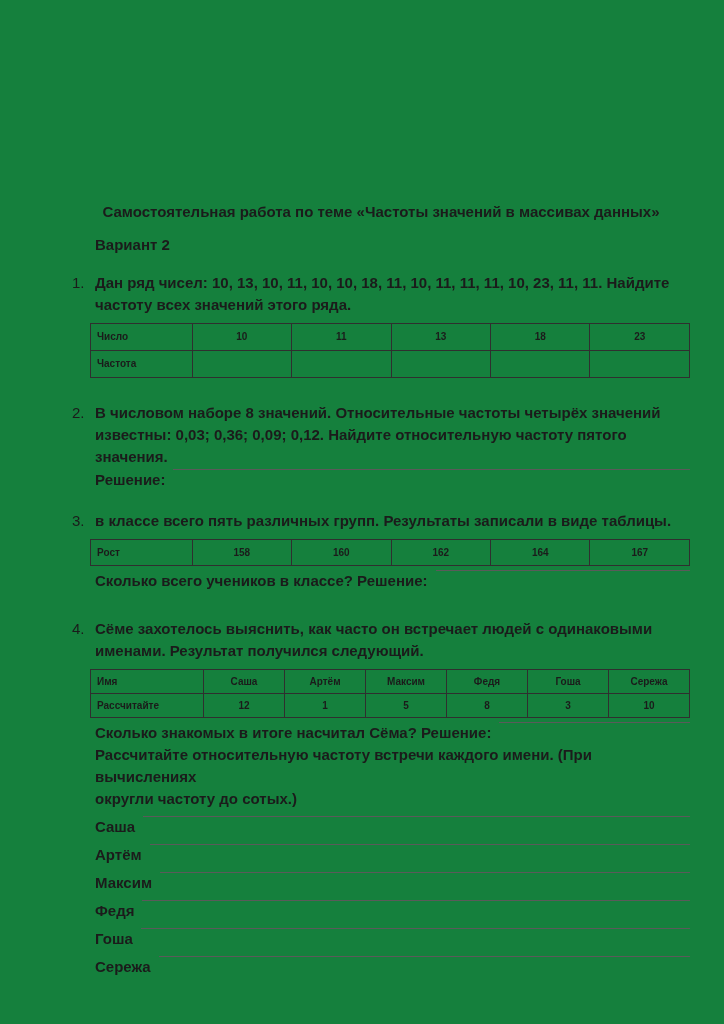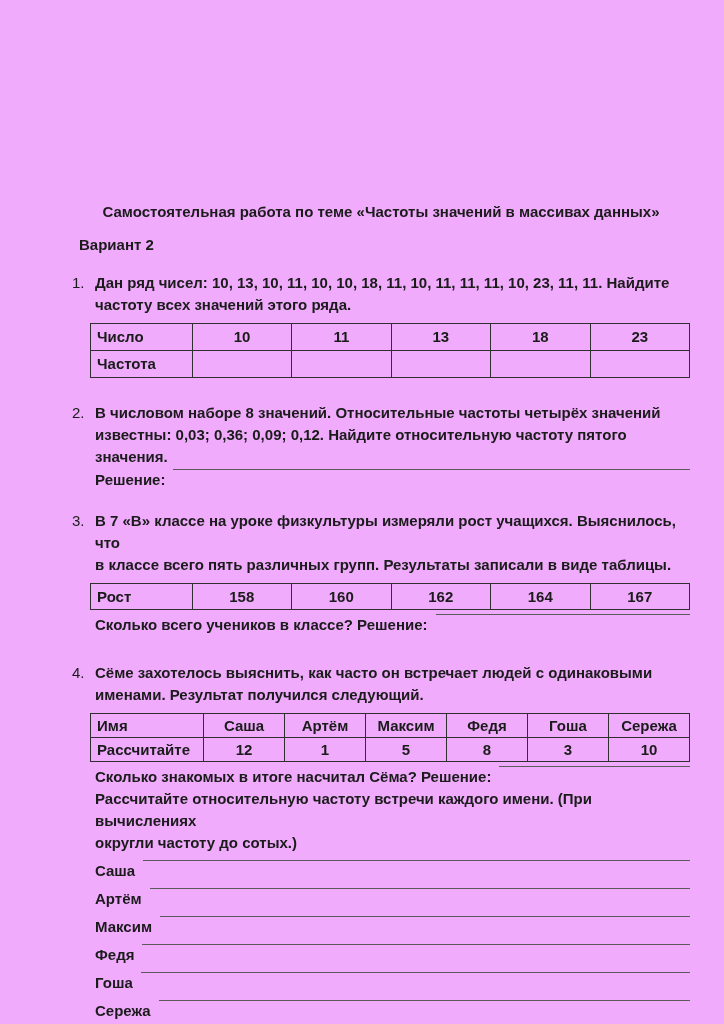--- a/index.html
+++ b/index.html
@@ -4,40 +4,40 @@
 <style>
   * { margin:0; padding:0; box-sizing:border-box; }
   html,body { background:#ffffff; }
   body {
     width:724px; height:1024px;
     font-family:"Liberation Sans", sans-serif;
     color:#1b1b1b;
   }
   .page {
     position:relative; width:724px; height:1024px;
-    background:#f0abfc; overflow:hidden;
+    background:#15803d; overflow:hidden;
   }
   .doc {
     position:absolute; left:72px; top:201px; width:618px;
     font-size:15px; line-height:22px;
   }
   .title { font-weight:bold; text-align:center; }
-  .variant { font-weight:bold; margin-left:7px; margin-top:11px; }
+  .variant { font-weight:bold; margin-left:23px; margin-top:11px; }
 
   .q { display:flex; margin-top:16px; }
   .qnum { width:23px; flex-shrink:0; }
   .qbody { flex:1; min-width:0;font-weight:bold; }
 
   table {
     border-collapse:collapse; table-layout:fixed;
     margin-top:7px; margin-left:-5px;
   }
   td {
     border:1.5px solid #2f2f2f;
-    font-size:15px; line-height:22px;
+    font-size:10px; line-height:22px;
     vertical-align:middle;
     overflow:hidden;
   }
   td.h { text-align:left; padding-left:6px; }
   td.c { text-align:center; }
   .tbl1 td { height:27px; }
   .tbl3 tr.r1 td { height:26px; }
   .tbl3 tr.r2 td { height:45px; vertical-align:top; }
   .tbl4 td { height:24px; }
 
@@ -107,21 +107,20 @@
         <div class="fill sol">
           <span class="lbl">Решение:</span>
           <span class="blank"></span>
         </div>
       </div>
     </div>
 
     <div class="q gap-q3">
       <div class="qnum">3.</div>
       <div class="qbody">
-        <div>В 7 «В» классе на уроке физкультуры измеряли рост учащихся. Выяснилось, что</div>
         <div>в классе всего пять различных групп. Результаты записали в виде таблицы.</div>
         <table class="tbl3">
           <colgroup>
               <col style="width:102px">
               <col style="width:100px">
               <col style="width:100px">
               <col style="width:100px">
               <col style="width:100px">
               <col style="width:100px">
             </colgroup>

